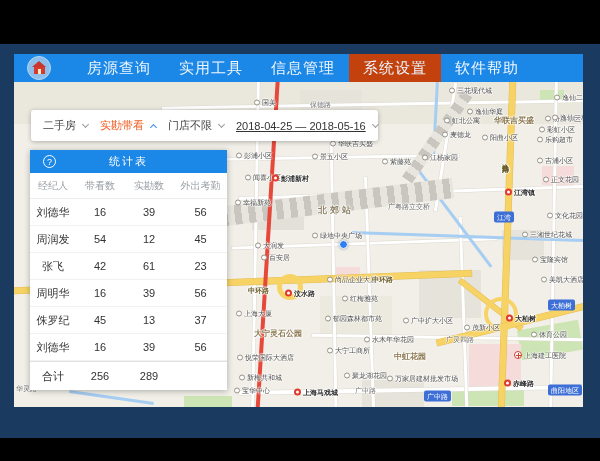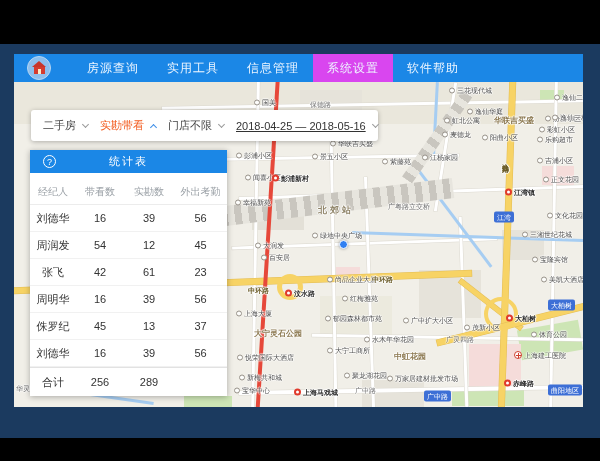--- a/index.html
+++ b/index.html
@@ -10,22 +10,22 @@
   .navbar { position:absolute; left:14px; top:54px; width:569px; height:28px;
             background:#1b87e6; display:flex; align-items:center; z-index:40; }
   .logo { width:24px; height:24px; border-radius:50%; background:#8cbfee; border:1px solid #b5d6f3;
           margin-left:13px; margin-right:22px; display:flex; align-items:center; justify-content:center; flex:none; }
   .house { width:11px; height:7px; background:#d43b2f; position:relative; margin-top:5px; }
   .house::before { content:''; position:absolute; top:-6px; left:-2px;
                    border-left:7.5px solid transparent; border-right:7.5px solid transparent; border-bottom:6px solid #c8352a; }
   .house::after { content:''; position:absolute; left:4px; top:2px; width:3px; height:5px; background:#fbe9c6; }
   .nav-menu { display:flex; height:100%; }
   .nav-item { padding:0 14px; height:100%; display:flex; align-items:center;
-              color:#eef6ff; font-size:12px; letter-spacing:1px; cursor:pointer; }
-  .nav-active { background:#d946ef; }
+              color:#eef6ff; font-size:15px; letter-spacing:1px; cursor:pointer; }
+  .nav-active { background:#c2410c; }
   
   .map { position:absolute; left:14px; top:82px; width:569px; height:325px; background:#f1efe8; overflow:hidden; }
   .blk { position:absolute; }
   .lbl { position:absolute; font-size:7px; color:#4e4e4e; white-space:nowrap; z-index:8;
          display:flex; align-items:center; gap:2px; transform:translateY(-50%); line-height:1;
          text-shadow:1px 0 1px #fff,-1px 0 1px #fff,0 1px 1px #fff,0 -1px 1px #fff; }
   .lbl.poi .poi-ic { width:6px; height:6px; border-radius:50%; background:#fdfdfb; border:1px solid #98928a; flex:none; }
   .lbl.metro { font-weight:bold; color:#2e2e2e; }
   .metro-ic { width:7px; height:7px; border-radius:50%; background:#fff; border:2px solid #e03a2c; flex:none; }
   .lbl.area { font-weight:bold; color:#8d7a52; font-size:8px; }
@@ -57,21 +57,21 @@
            display:inline-block; transform:rotate(45deg); margin-left:7px; margin-top:-3px; }
   .caret.up { transform:rotate(-135deg); margin-top:3px; }
   
   .stats { position:absolute; left:16px; top:68px; width:197px; background:#fff; z-index:25;
            box-shadow:0 1px 6px rgba(0,0,0,.3); }
   .stats-head { height:23px; background:#1b87e6; position:relative; display:flex; align-items:center; justify-content:center; }
   .stats-title { color:#fff; font-size:11px; letter-spacing:2px; }
   .help { position:absolute; left:13px; top:5px; width:13px; height:13px; border:1px solid #fff; border-radius:50%;
           color:#fff; font-size:9px; display:flex; align-items:center; justify-content:center; }
   .cols, .trow, .totrow { display:grid; grid-template-columns:46px 48px 50px 53px; align-items:center; text-align:center; }
-  .cols { height:26px; color:#9aa0a6; font-size:10px; border-bottom:1px solid #ececec;margin-top:6px; }
+  .cols { height:26px; color:#9aa0a6; font-size:10px; border-bottom:1px solid #ececec; }
   .trow { height:27px; font-size:11px; color:#333; border-bottom:1px solid #f1f1f1; }
   .totrow { height:29px; font-size:11px; color:#333; border-top:1px solid #e2e2e2; }
 </style>
 </head>
 <body>
 
 <div class="screen">
   <div class="frame"></div>
 
   <div class="navbar">

